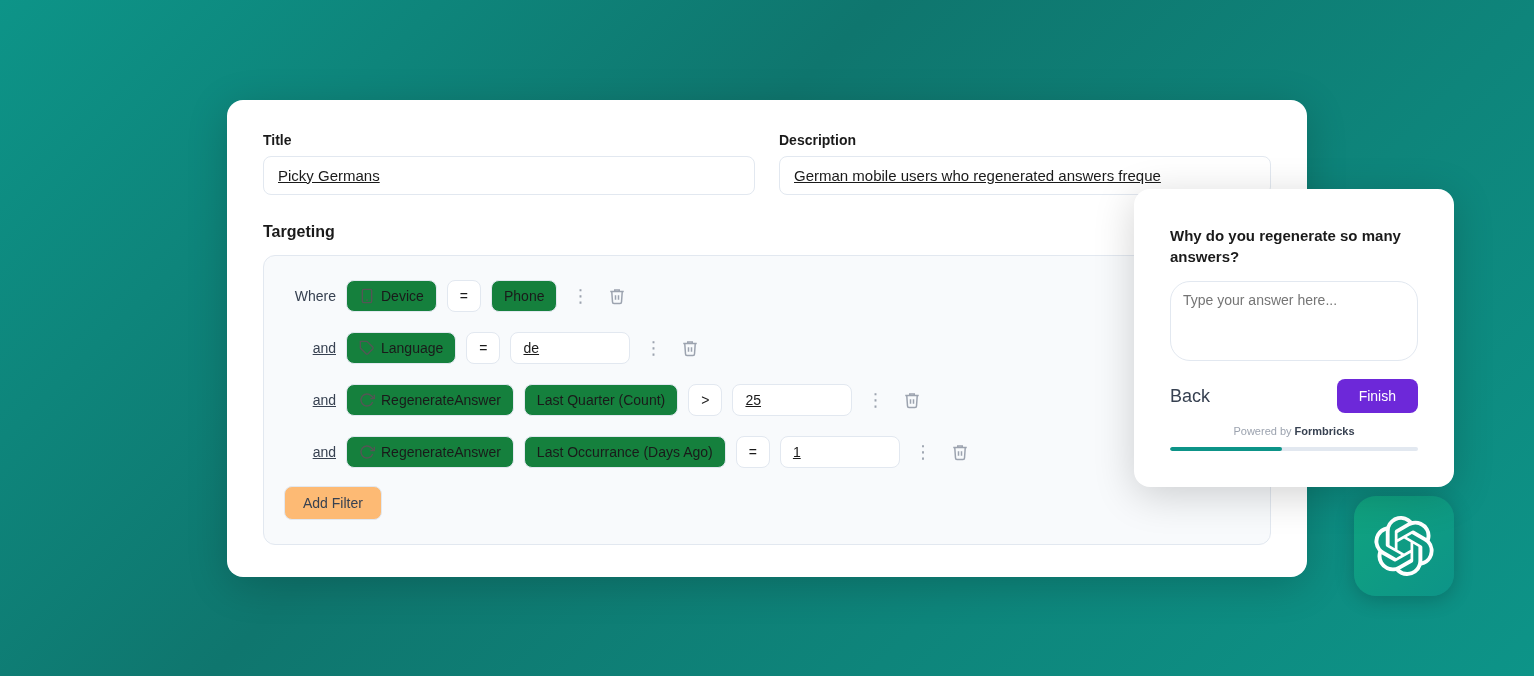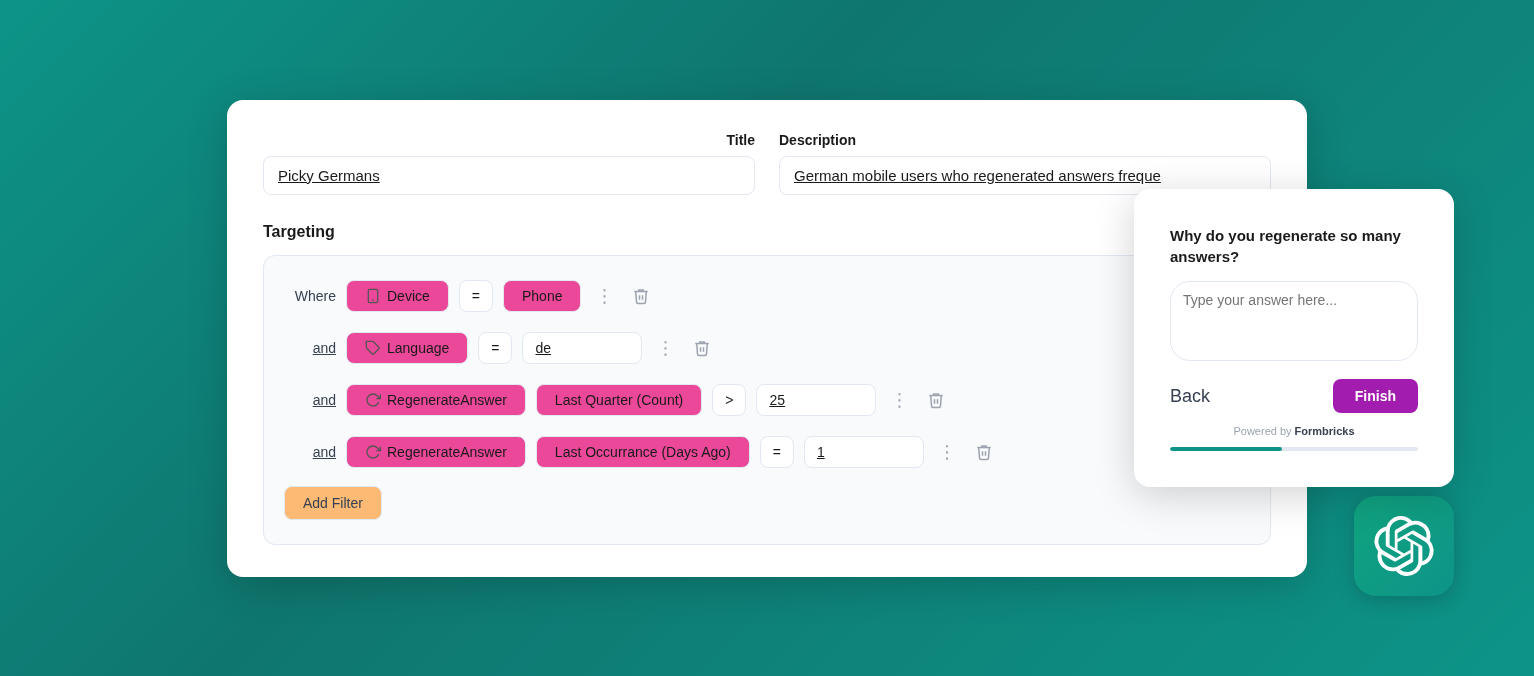--- a/index.html
+++ b/index.html
@@ -31,21 +31,21 @@
       gap: 24px;
       margin-bottom: 28px;
     }
 
     .field-group {
       display: flex;
       flex-direction: column;
       gap: 8px;
     }
 
-    .field-group.title-group { flex: 1; align-items: flex-end; }
+    .field-group.title-group { flex: 1; }
     .field-group.desc-group { flex: 1; }
 
     .field-label {
       font-size: 14px;
       font-weight: 600;
       color: #1a1a1a;
     }
 
     .field-input {
       border: 1.5px solid #e2e8f0;
@@ -95,22 +95,22 @@
       text-decoration: underline;
       cursor: pointer;
     }
 
     .chip {
       display: flex;
       align-items: center;
       gap: 6px;
       border: 1.5px solid #e2e8f0;
       border-radius: 8px;
-      padding: 7px 18px;
-      background: #ec4899;
+      padding: 7px 12px;
+      background: #15803d;
       font-size: 14px;
       color: #1a1a1a;
       cursor: pointer;
       white-space: nowrap;
     }
 
     .chip-icon {
       width: 16px;
       height: 16px;
       display: inline-flex;
@@ -222,27 +222,27 @@
     .back-btn {
       background: none;
       border: none;
       font-size: 18px;
       color: #374151;
       cursor: pointer;
       font-weight: 500;
     }
 
     .finish-btn {
-      background: #a21caf;
+      background: #6d28d9;
       color: #fff;
       border: none;
       border-radius: 8px;
       padding: 9px 22px;
       font-size: 14px;
-      font-weight: 700;
+      font-weight: 400;
       cursor: pointer;
     }
 
     .powered-by {
       text-align: center;
       font-size: 11px;
       color: #9ca3af;
       margin-top: 12px;
     }
 

